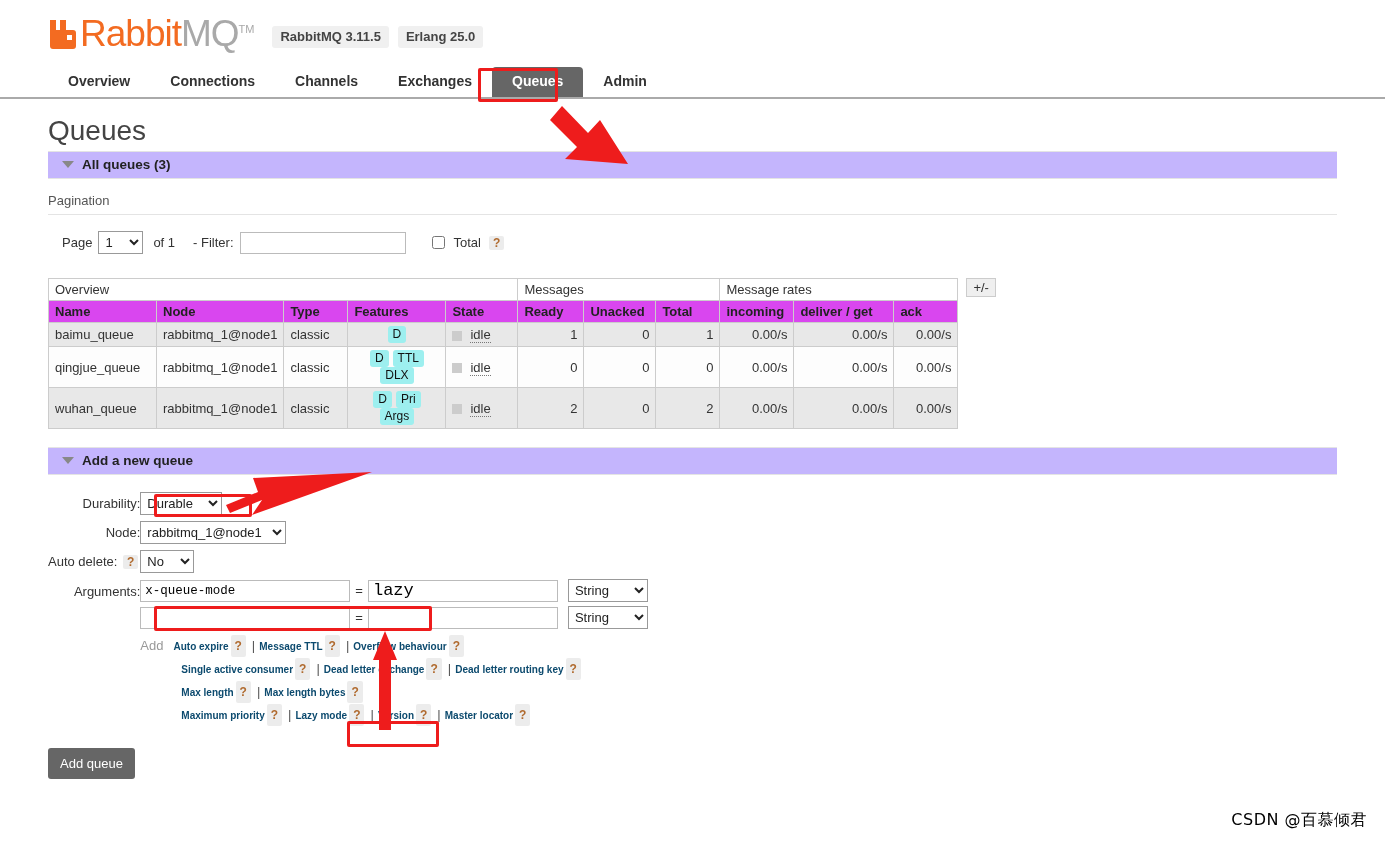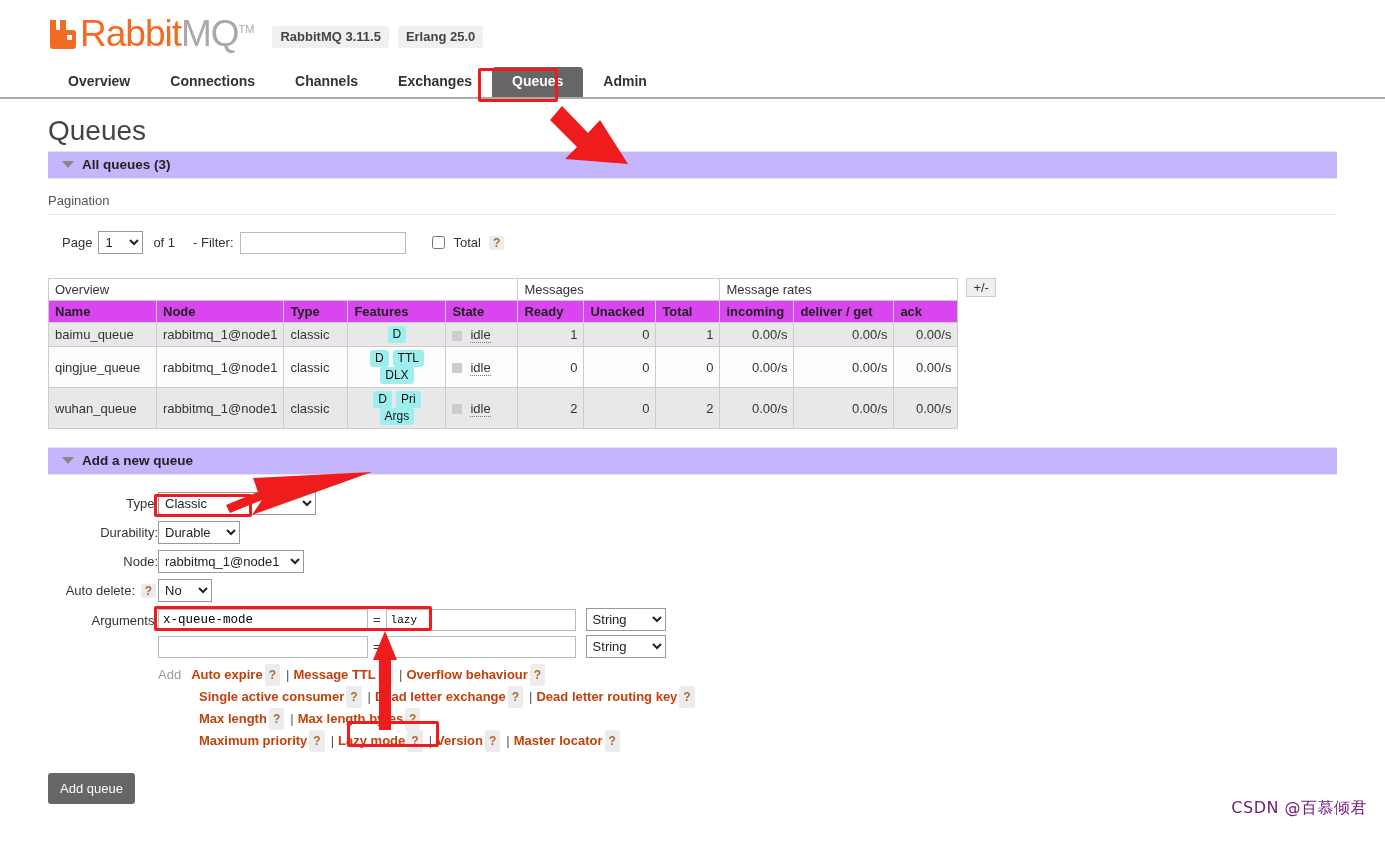--- a/index.html
+++ b/index.html
@@ -100,32 +100,32 @@
 
   
   .form-area { margin-top: 2px; }
   table.form { border-collapse: collapse; margin: 14px 0 0 0; font-size: 13px; }
   table.form td { padding: 3px 0; vertical-align: middle; }
   td.flabel { text-align:right; padding-right:8px; white-space:nowrap; color:#333; }
   .req { color:#e08f8f; margin-left:6px; }
   .arg-row { display:flex; align-items:center; }
   .arg-row input.k { width: 210px; border:1px solid #bbb; height:22px; font-family:"Liberation Mono", monospace; font-size:12.5px; padding:1px 4px;}
   .arg-row .eq { margin: 0 5px; color:#333; }
-  .arg-row input.v { width: 190px; border:1px solid #bbb; height:22px; font-family:"Liberation Mono", monospace; font-size:11px; padding:1px 4px;}
+  .arg-row input.v { width: 190px; border:1px solid #bbb; height:22px; font-family:"Liberation Mono", monospace; font-size:17px; padding:1px 4px;}
   .arg-row select { margin-left: 10px; width:80px; }
   .presets { margin-top: 6px; line-height: 22px; }
   .presets .add-lnk { color:#999; margin-right:10px; }
-  .presets b { color:#c2410c; font-size:13px; }
+  .presets b { color:#0c4a6e; font-size:10px; }
   .presets .sep { color:#555; margin:0 4px; }
   .btn-add {
     background:#666; color:#fff; border:0; padding:8px 12px; font-size:13px;
     font-family:"Liberation Sans", sans-serif; cursor:pointer; border-radius:3px; margin-top: 18px;
   }
   .watermark {
-    position:absolute; right: 18px; bottom: 24px; color:#701a75; font-size:16px;
+    position:absolute; right: 18px; bottom: 12px; color:#000000; font-size:16px;
     font-family:"DejaVu Sans", sans-serif; letter-spacing:0.5px;
   }
 
   
   .anno { position: absolute; pointer-events: none; }
   .redbox { border: 3px solid #ee1c1c; border-radius: 2px; }
   .arrow-svg { position:absolute; pointer-events:none; }
 </style>
 </head>
 <body>
@@ -266,28 +266,20 @@
     </div>
 
     <div class="section-bar" style="margin-top:18px;">
       <span class="caret"></span>
       <span>Add a new queue</span>
     </div>
 
     <div class="form-area">
       <table class="form">
         <tbody>
-            <tr>
-          <td class="flabel" style="width:110px;">Type:</td>
-          <td>
-            <select class="sel" style="width:158px;">
-              <option>Classic</option>
-            </select>
-          </td>
-        </tr>
         <tr>
           <td class="flabel">Durability:</td>
           <td>
             <select class="sel" style="width:82px;">
               <option>Durable</option>
             </select>
           </td>
         </tr>
         <tr>
           <td class="flabel">Node:</td>

